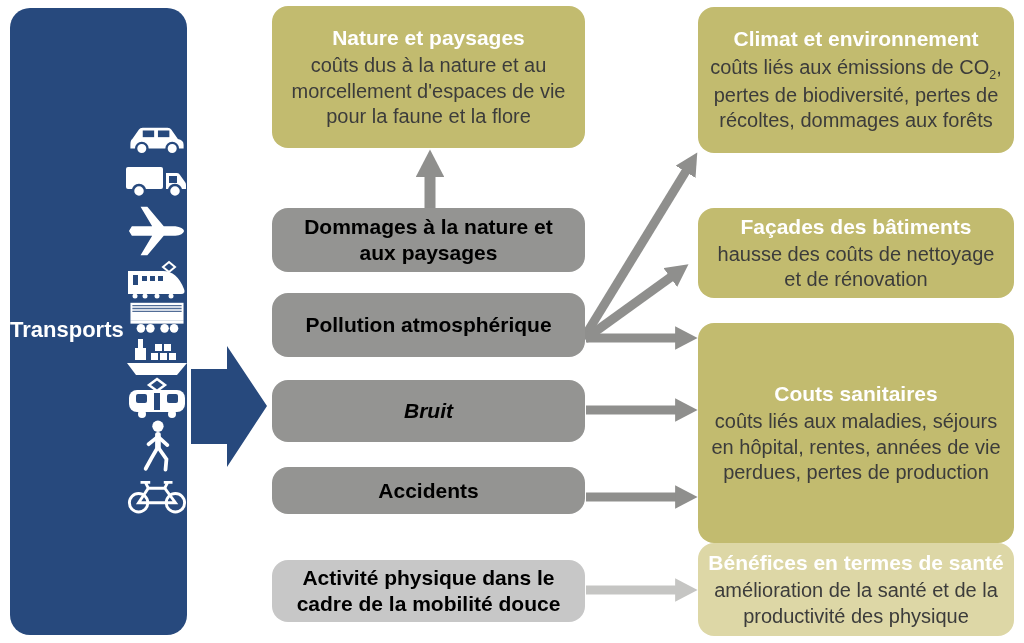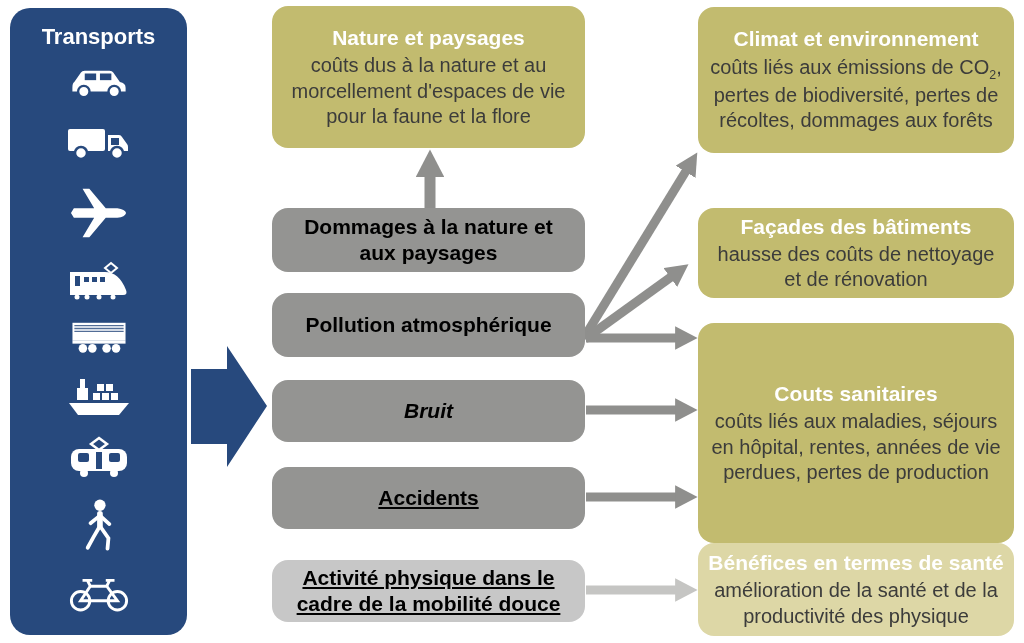--- a/index.html
+++ b/index.html
@@ -5,41 +5,41 @@
   html,body{margin:0;padding:0;background:#fff;}
   .canvas{
     position:relative;width:1024px;height:643px;background:#ffffff;
     font-family:"Liberation Sans",sans-serif;overflow:hidden;
   }
   .overlay{position:absolute;left:0;top:0;pointer-events:none;}
   
   .sidebar{
     position:absolute;left:10px;top:8px;width:177px;height:627px;
     background:#27497d;border-radius:20px;
-    display:flex;flex-direction:column;align-items:center;box-sizing:border-box;
+    display:flex;flex-direction:row;align-items:center;box-sizing:border-box;
   }
   .sidebar-title{color:#ffffff;font-weight:bold;font-size:22px;margin:16px 0 0 0;}
   .icons{
     flex:1;width:100%;display:flex;flex-direction:column;
     justify-content:space-around;align-items:center;
     padding:4px 0 12px;box-sizing:border-box;
   }
   .icon-slot{display:flex;align-items:center;justify-content:center;}
   
   .box{position:absolute;box-sizing:border-box;text-align:center;border-radius:16px;}
   .olive{background:#c2bb6f;display:flex;flex-direction:column;justify-content:center;padding:23px 10px;}
   .olive-light{background:#ddd7a6;}
   .box-title{color:#ffffff;font-weight:bold;font-size:21px;line-height:1.25;margin:0;}
   .box-body{color:#3c3c3b;font-size:20px;line-height:1.26;margin:2px 0 0 0;}
   .box-body sub{font-size:0.62em;}
   .gray-label{
     background:#949492;color:#000000;font-weight:bold;font-size:21px;line-height:1.22;
     display:flex;align-items:center;justify-content:center;padding:0 20px;text-align:center;
   }
-  .gray-light{background:#c7c7c7;text-decoration:underline;}
+  .gray-light{background:#c7c7c7;}
 </style>
 </head>
 <body>
 
 <div class="canvas">
 
   <svg class="overlay" width="1024" height="643" viewBox="0 0 1024 643">
     <defs>
       <marker id="ah-gray" markerWidth="2.6" markerHeight="2.6" refX="0.1" refY="1.3" orient="auto">
         <path d="M0,0 L2.5,1.3 L0,2.6 Z" fill="#8f8f8d"></path>
@@ -174,21 +174,21 @@
   </div>
 
   <div class="box gray-label" style="left:272px;top:293px;width:313px;height:64px;">
     <span>Pollution atmosphérique</span>
   </div>
 
   <div class="box gray-label" style="left:272px;top:380px;width:313px;height:62px;font-style:italic;">
     <span>Bruit</span>
   </div>
 
-  <div class="box gray-label" style="left:272px;top:467px;width:313px;height:62px;text-decoration:underline;">
+  <div class="box gray-label" style="left:272px;top:467px;width:313px;height:47px;">
     <span>Accidents</span>
   </div>
 
   <div class="box gray-label gray-light" style="left:272px;top:560px;width:313px;height:62px;">
     <span>Activité physique dans le cadre de la mobilité douce</span>
   </div>
 
   <div class="box olive" style="left:698px;top:7px;width:316px;height:146px;">
     <h3 class="box-title">Climat et environnement</h3>
     <p class="box-body"><span>coûts liés aux émissions de CO</span><sub>2</sub><span>, pertes de biodiversité, pertes de récoltes, dommages aux forêts</span></p>

